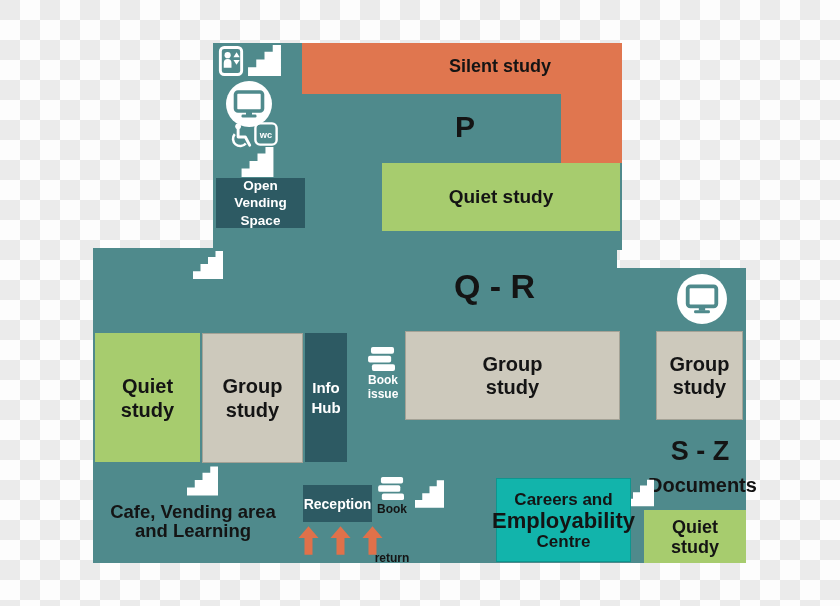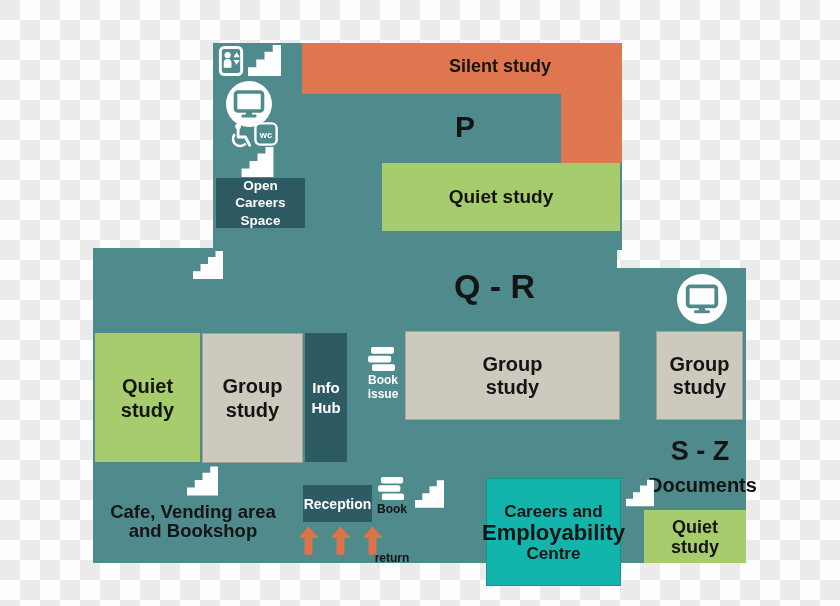--- a/index.html
+++ b/index.html
@@ -36,21 +36,21 @@
   <div class="lbl" style="left:340px;top:56px;width:320px;font-size:18px;">Silent study</div>
 
   <div class="lbl" style="left:390px;top:110px;width:150px;font-size:30px;">P</div>
 
   <div class="abs green room" style="left:382px;top:163px;width:238px;height:68px;">
     <span class="blk" style="font-size:19px;">Quiet study</span>
   </div>
 
   <div class="abs dark room" style="left:216px;top:178px;width:89px;height:50px;">
     <span class="wht" style="font-size:13.5px;line-height:17.5px;">Open</span>
-    <span class="wht" style="font-size:13.5px;line-height:17.5px;">Careers</span>
+    <span class="wht" style="font-size:13.5px;line-height:17.5px;">Vending</span>
     <span class="wht" style="font-size:13.5px;line-height:17.5px;">Space</span>
   </div>
 
   <div class="lbl" style="left:417px;top:267px;width:155px;font-size:34px;">Q - R</div>
 
   <div class="abs" style="left:217px;top:46px;width:28px;height:30px;">
     <svg width="28" height="30" viewBox="0 0 25 31">
       <rect x="1.5" y="1.5" width="22" height="28" rx="4" fill="none" stroke="#fff" stroke-width="3"></rect>
       <circle cx="9" cy="9.5" r="3.2" fill="#fff"></circle>
       <path d="M5 22.5 v-5 a4 4 0 0 1 8 0 V22.5 Z" fill="#fff"></path>
@@ -144,21 +144,21 @@
       </svg>
   </div>
 
   <div class="abs" style="left:187px;top:465px;">
     <svg width="31" height="32" viewBox="0 0 34 32">
         <path d="M0 32 V23 H8.5 V15 H17 V7 H25.5 V0 H34 V32 Z" fill="#fff"></path>
       </svg>
   </div>
   <div class="abs" style="left:93px;top:502px;width:200px;">
     <div class="blk" style="font-size:18.5px;line-height:19px;">Cafe, Vending area</div>
-    <div class="blk" style="font-size:18.5px;line-height:19px;">and Bookshop</div>
+    <div class="blk" style="font-size:18.5px;line-height:19px;">and Learning</div>
   </div>
 
   <div class="abs dark room" style="left:303px;top:485px;width:69px;height:37px;">
     <span style="color:#fff;font-weight:600;font-size:14px;">Reception</span>
   </div>
 
   <div class="abs" style="left:298px;top:525px;">
     <svg width="21" height="31" viewBox="0 0 22 30">
         <path d="M11 0 L21.5 12.5 H15.2 V30 H6.8 V12.5 H0.5 Z" fill="#e0714a"></path>
       </svg>
@@ -184,21 +184,21 @@
   <div class="abs" style="left:368px;top:503px;width:48px;">
     <div class="blk" style="font-size:12px;line-height:13.5px;">Book</div>
     <div class="blk" style="font-size:12px;line-height:13.5px;margin-top:35px;">return</div>
   </div>
   <div class="abs" style="left:415px;top:478px;">
     <svg width="29" height="32" viewBox="0 0 34 32">
         <path d="M0 32 V23 H8.5 V15 H17 V7 H25.5 V0 H34 V32 Z" fill="#fff"></path>
       </svg>
   </div>
 
-  <div class="abs cyan room" style="left:486px;top:478px;width:135px;height:108px;">
+  <div class="abs cyan room" style="left:496px;top:478px;width:135px;height:84px;">
     <span class="blk" style="font-size:17px;line-height:21px;">Careers and</span>
     <span class="blk" style="font-size:22px;line-height:21px;">Employability</span>
     <span class="blk" style="font-size:17px;line-height:21px;">Centre</span>
   </div>
 
   <div class="abs green room" style="left:644px;top:510px;width:102px;height:53px;">
     <span class="blk" style="font-size:18px;line-height:20px;">Quiet</span>
     <span class="blk" style="font-size:18px;line-height:20px;">study</span>
   </div>
 

